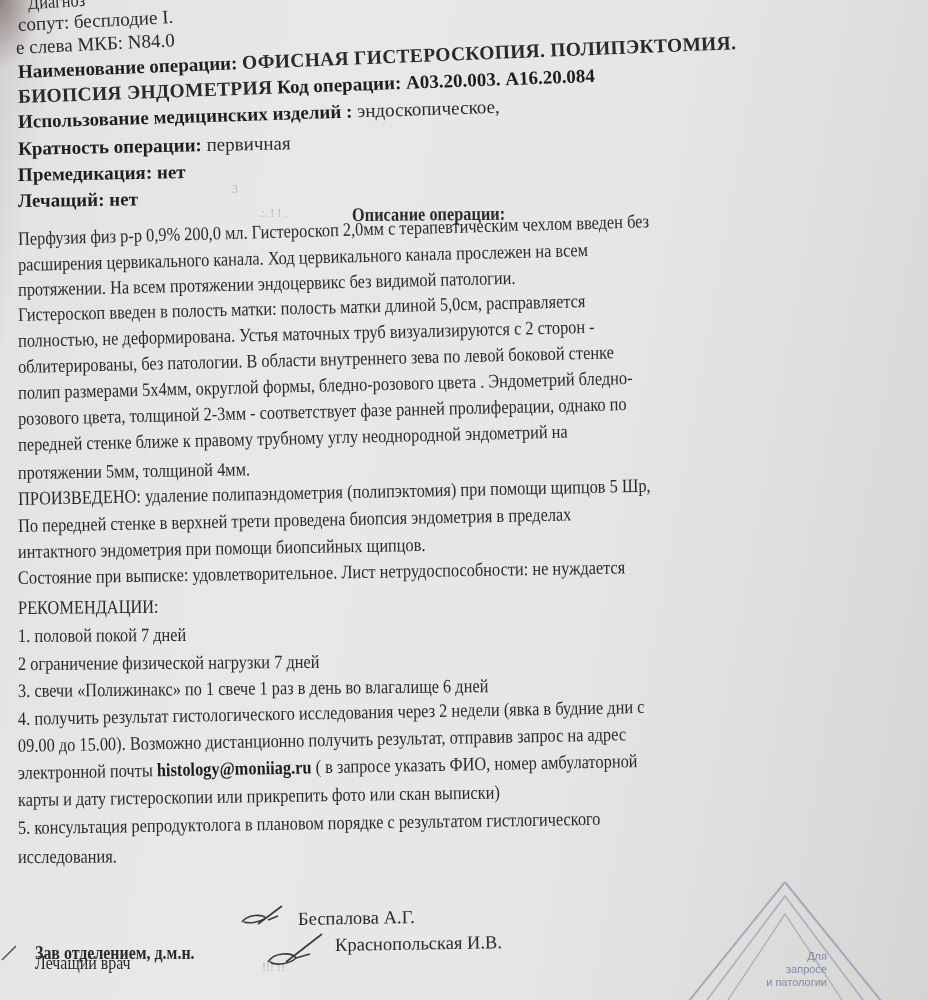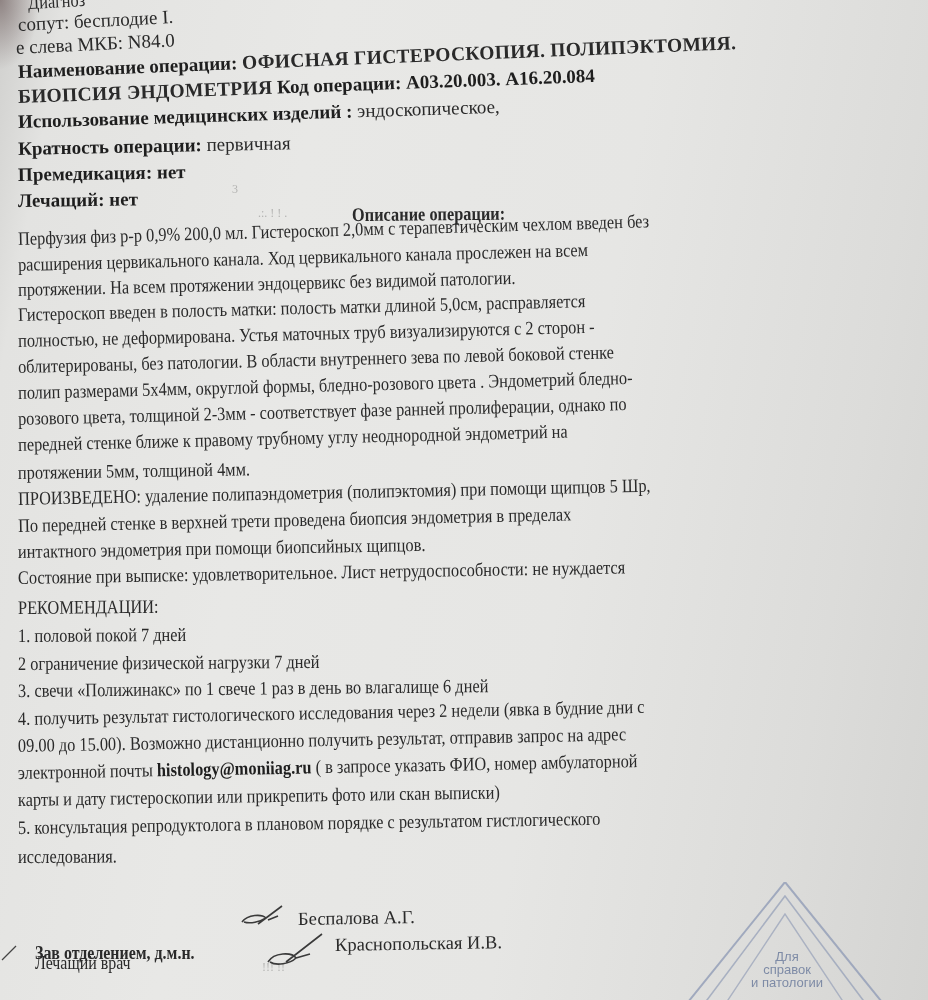--- a/index.html
+++ b/index.html
@@ -63,23 +63,23 @@
     position: absolute;
     left: 660px;
     top: 882px;
     width: 250px;
     height: 130px;
     pointer-events: none;
   }
   .stamp-text {
     position: absolute;
     font-family: "Liberation Sans", sans-serif;
-    font-size: 13px;
+    font-size: 11px;
     color: #7e8ba6;
-    text-align: center;
+    text-align: right;
     width: 80px;
     line-height: 13px;
     left: 87px;
     top: 68px;
   }
   .bleed {
     position: absolute;
     color: rgba(80,80,80,0.35);
     font-size: 12px;
     pointer-events: none;
@@ -185,21 +185,21 @@
   </svg>
 
   <div class="stamp">
     <svg width="250" height="130">
       <polygon points="125,0 20,130 230,130" fill="none" stroke="#95a0b8" stroke-width="2" opacity="0.85"></polygon>
       <polygon points="125,14 38,130 212,130" fill="none" stroke="#95a0b8" stroke-width="1.6" opacity="0.75"></polygon>
       <polygon points="125,32 60,130 190,130" fill="none" stroke="#95a0b8" stroke-width="1.4" opacity="0.7"></polygon>
     </svg>
     <div class="stamp-text">
       <div>Для</div>
-      <div>справок</div>
+      <div>запросе</div>
       <div>и патологии</div>
     </div>
   </div>
 
   <div class="bleed" style="left:232px; top:182px;">3</div>
   <div class="bleed" style="left:258px; top:206px;">.:. ! ! .</div>
   <div class="bleed" style="left:262px; top:960px;">!!! !!</div>
 </div>
 
 </body></html>

